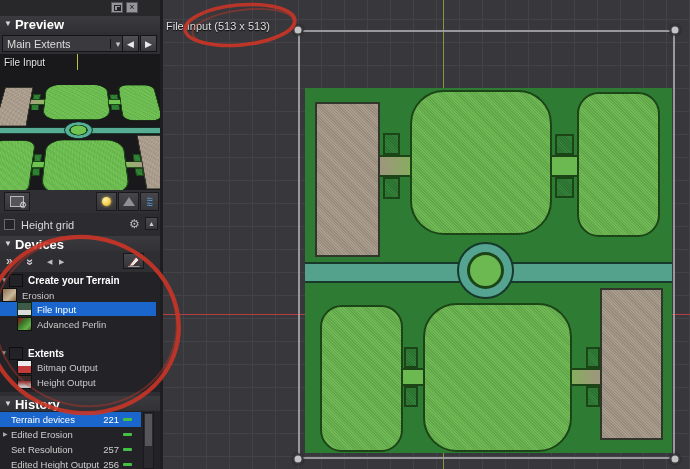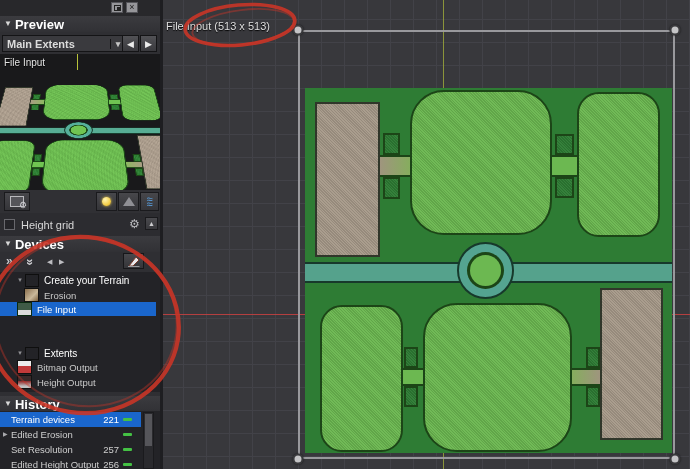--- a/index.html
+++ b/index.html
@@ -39,21 +39,21 @@
   #titlebar{left:0;top:0;width:160px;height:16px;background:#28282b;}
   .winbtn{width:12px;height:11px;background:#96969a;border:1px solid #55555a;
     color:#1e1e1e;font-size:9px;line-height:9px;text-align:center;cursor:default;}
   .sect-h{left:0;width:160px;height:16px;display:flex;align-items:center;gap:3px;
     padding-left:4px;color:#fff;font-weight:bold;font-size:13px;
     background:linear-gradient(#3b3b3f,#313135);}
   .sect-h .tri{font-size:8px;color:#d8d8d8;line-height:8px;}
 
   #selector-row{left:0;top:34px;width:160px;height:20px;}
   #extent-dd{left:2px;top:1px;width:124px;height:17px;background:#3a3a3e;border:1px solid #141416;
-    color:#dcdcdc;font-size:11px;display:flex;align-items:center;font-weight:bold;}
+    color:#dcdcdc;font-size:11px;display:flex;align-items:center;}
   #extent-dd .lbl{padding-left:4px;flex:1;}
   #extent-dd .caret{width:14px;text-align:center;color:#c5c5c5;font-size:9px;border-left:1px solid #141416;}
   .navbtn{top:1px;width:17px;height:17px;background:linear-gradient(#515155,#3a3a3e);
     border:1px solid #141416;color:#ececec;font-size:9px;text-align:center;line-height:16px;}
 
   #preview3d{left:0;top:54px;width:160px;height:136px;background:#19191b;overflow:hidden;}
   #p3d-label{left:4px;top:3px;font-size:10px;color:#e2e2e2;z-index:5;text-shadow:0 1px 1px #000;}
   #p3d-axis{left:77px;top:0;width:1px;height:16px;background:#b8c23a;z-index:4;}
   #p3d-holder{left:50%;top:56%;width:367px;height:365px;
     transform:translate(-50%,-50%) perspective(430px) rotateX(54deg) scale(.50);
@@ -80,21 +80,21 @@
   .dtico{color:#c9c9cd;font-weight:bold;}
   #chev-right{left:6px;top:1px;font-size:12px;}
   #chev-down{left:27px;top:2px;font-size:12px;display:inline-block;transform:rotate(90deg);}
   #darr-l{left:47px;top:5px;font-size:7px;color:#bdbdc1;}
   #darr-r{left:59px;top:5px;font-size:7px;color:#bdbdc1;}
   #flag-btn{left:123px;top:0;width:21px;height:16px;background:linear-gradient(#48484c,#353539);
     border:1px solid #17171a;display:flex;align-items:center;justify-content:center;}
 
   #device-tree{left:0;top:272px;width:160px;height:120px;background:#232327;}
   .trow{left:0;width:156px;height:14px;display:flex;align-items:center;font-size:9.5px;color:#c9c9c9;}
-  .trow.group{font-weight:normal;color:#fff;font-size:10px;padding-left:16px;}
+  .trow.group{font-weight:bold;color:#fff;font-size:10px;}
   .trow.sel{background:#1a66cc;color:#fff;}
   .texp{width:8px;text-align:center;font-size:7px;color:#909094;flex:none;}
   .dico{width:13px;height:12px;flex:none;margin-right:5px;border:1px solid #111;}
   .gico{width:12px;height:11px;flex:none;margin:0 5px 0 1px;border:1px solid #0e0e0e;
     background:#47474b repeating-linear-gradient(0deg,rgba(0,0,0,.35) 0 1px,transparent 1px 3px),
     repeating-linear-gradient(90deg,rgba(0,0,0,.35) 0 1px,transparent 1px 3px);}
   .ico-erosion{background:linear-gradient(135deg,#8a6f4e,#c9b89a 60%,#7a5f3e);}
   .ico-fileinput{background:linear-gradient(180deg,#3f5a46 55%,#dcdcdc 55%);border-color:#0a2a10;}
   .ico-perlin{background:linear-gradient(135deg,#7a2a1a 12%,#3a7a2a 40%,#6ab04a 75%,#2e5a22);}
   .ico-curves{background:#dfe3ea;position:relative;overflow:hidden;}
@@ -273,27 +273,31 @@
         </svg>
       </div>
     </div>
 
     <div id="device-tree" class="abs">
       <div class="abs trow group" style="top:1px;">
         <span class="texp">▾</span>
         <span class="gico"></span>
         <span>Create your Terrain</span>
       </div>
-      <div class="abs trow" style="top:16px;padding-left:24px;">
+      <div class="abs trow" style="top:16px;padding-left:2px;">
         <span class="dico ico-erosion"></span>
         <span>Erosion</span>
       </div>
       <div class="abs trow sel" style="top:30px;padding-left:17px;">
         <span class="dico ico-fileinput"></span>
         <span>File Input</span>
+      </div>
+      <div class="abs trow" style="top:45px;padding-left:17px;">
+        <span class="dico ico-perlin"></span>
+        <span>Advanced Perlin</span>
       </div>
       <div class="abs trow group" style="top:74px;">
         <span class="texp">▾</span>
         <span class="gico"></span>
         <span>Extents</span>
       </div>
       <div class="abs trow" style="top:88px;padding-left:17px;">
         <span class="dico ico-bitmap"></span>
         <span>Bitmap Output</span>
       </div>

